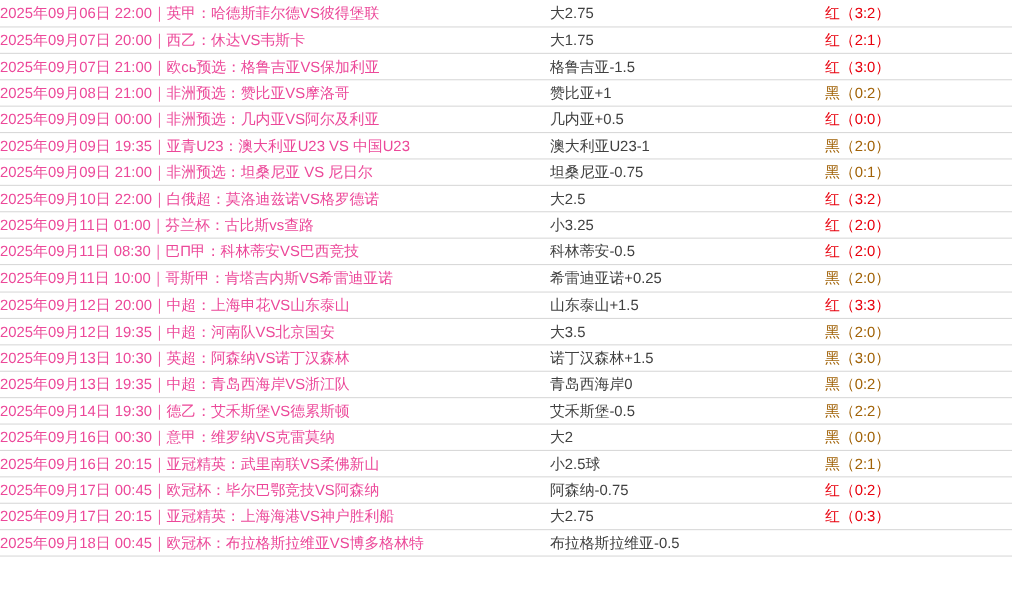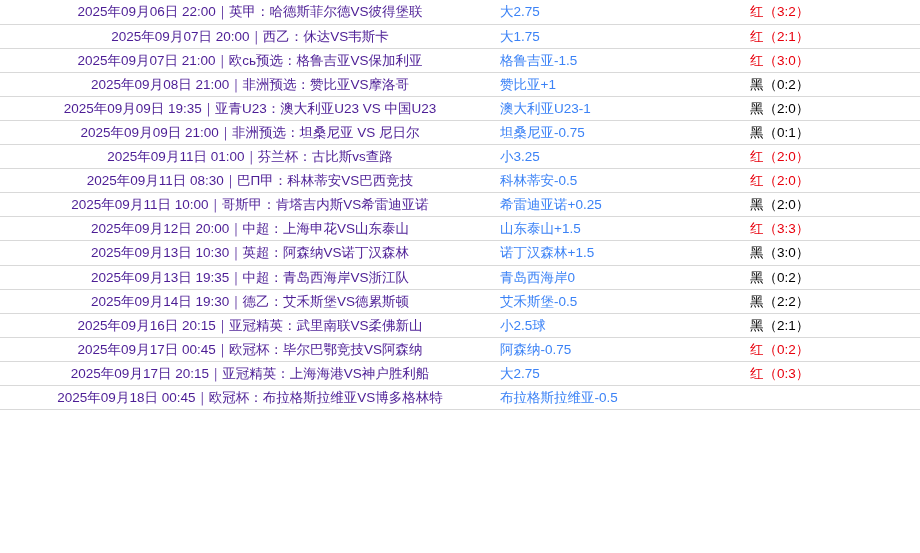--- a/index.html
+++ b/index.html
@@ -28,26 +28,26 @@
     line-height: 23px;
     padding: 0;
     vertical-align: middle;
     white-space: nowrap;
     overflow: hidden;
   }
   col.c-event { width: 500px; }
   col.c-pick  { width: 250px; }
   col.c-result{ width: 170px; }
 
-  td.event { padding-left: 2px; color: #4c1d95; text-align: center; }
-  td.pick  { padding-left: 1px; color: #3b82f6; margin-top: 36px; }
+  td.event { padding-left: 2px; color: #ec4899; }
+  td.pick  { padding-left: 1px; color: #404040; margin-top: 36px; }
   td.result{ padding-left: 1px; }
 
   .res-red   { color: #e8000d; }
-  .res-black { color: #000000; }
+  .res-black { color: #a16207; }
 </style>
 </head>
 <body>
 
 <table class="match-table">
   <colgroup>
     <col class="c-event">
     <col class="c-pick">
     <col class="c-result">
   </colgroup>
@@ -66,28 +66,38 @@
         <td class="event">2025年09月07日 21:00｜欧сь预选：格鲁吉亚VS保加利亚</td>
         <td class="pick">格鲁吉亚-1.5</td>
         <td class="result res-red">红（3:0）</td>
       </tr>
       <tr>
         <td class="event">2025年09月08日 21:00｜非洲预选：赞比亚VS摩洛哥</td>
         <td class="pick">赞比亚+1</td>
         <td class="result res-black">黑（0:2）</td>
       </tr>
       <tr>
+        <td class="event">2025年09月09日 00:00｜非洲预选：几内亚VS阿尔及利亚</td>
+        <td class="pick">几内亚+0.5</td>
+        <td class="result res-red">红（0:0）</td>
+      </tr>
+      <tr>
         <td class="event">2025年09月09日 19:35｜亚青U23：澳大利亚U23 VS 中国U23</td>
         <td class="pick">澳大利亚U23-1</td>
         <td class="result res-black">黑（2:0）</td>
       </tr>
       <tr>
         <td class="event">2025年09月09日 21:00｜非洲预选：坦桑尼亚 VS 尼日尔</td>
         <td class="pick">坦桑尼亚-0.75</td>
         <td class="result res-black">黑（0:1）</td>
+      </tr>
+      <tr>
+        <td class="event">2025年09月10日 22:00｜白俄超：莫洛迪兹诺VS格罗德诺</td>
+        <td class="pick">大2.5</td>
+        <td class="result res-red">红（3:2）</td>
       </tr>
       <tr>
         <td class="event">2025年09月11日 01:00｜芬兰杯：古比斯vs查路</td>
         <td class="pick">小3.25</td>
         <td class="result res-red">红（2:0）</td>
       </tr>
       <tr>
         <td class="event">2025年09月11日 08:30｜巴П甲：科林蒂安VS巴西竞技</td>
         <td class="pick">科林蒂安-0.5</td>
         <td class="result res-red">红（2:0）</td>
@@ -96,33 +106,43 @@
         <td class="event">2025年09月11日 10:00｜哥斯甲：肯塔吉内斯VS希雷迪亚诺</td>
         <td class="pick">希雷迪亚诺+0.25</td>
         <td class="result res-black">黑（2:0）</td>
       </tr>
       <tr>
         <td class="event">2025年09月12日 20:00｜中超：上海申花VS山东泰山</td>
         <td class="pick">山东泰山+1.5</td>
         <td class="result res-red">红（3:3）</td>
       </tr>
       <tr>
+        <td class="event">2025年09月12日 19:35｜中超：河南队VS北京国安</td>
+        <td class="pick">大3.5</td>
+        <td class="result res-black">黑（2:0）</td>
+      </tr>
+      <tr>
         <td class="event">2025年09月13日 10:30｜英超：阿森纳VS诺丁汉森林</td>
         <td class="pick">诺丁汉森林+1.5</td>
         <td class="result res-black">黑（3:0）</td>
       </tr>
       <tr>
         <td class="event">2025年09月13日 19:35｜中超：青岛西海岸VS浙江队</td>
         <td class="pick">青岛西海岸0</td>
         <td class="result res-black">黑（0:2）</td>
       </tr>
       <tr>
         <td class="event">2025年09月14日 19:30｜德乙：艾禾斯堡VS德累斯顿</td>
         <td class="pick">艾禾斯堡-0.5</td>
         <td class="result res-black">黑（2:2）</td>
+      </tr>
+      <tr>
+        <td class="event">2025年09月16日 00:30｜意甲：维罗纳VS克雷莫纳</td>
+        <td class="pick">大2</td>
+        <td class="result res-black">黑（0:0）</td>
       </tr>
       <tr>
         <td class="event">2025年09月16日 20:15｜亚冠精英：武里南联VS柔佛新山</td>
         <td class="pick">小2.5球</td>
         <td class="result res-black">黑（2:1）</td>
       </tr>
       <tr>
         <td class="event">2025年09月17日 00:45｜欧冠杯：毕尔巴鄂竞技VS阿森纳</td>
         <td class="pick">阿森纳-0.75</td>
         <td class="result res-red">红（0:2）</td>

